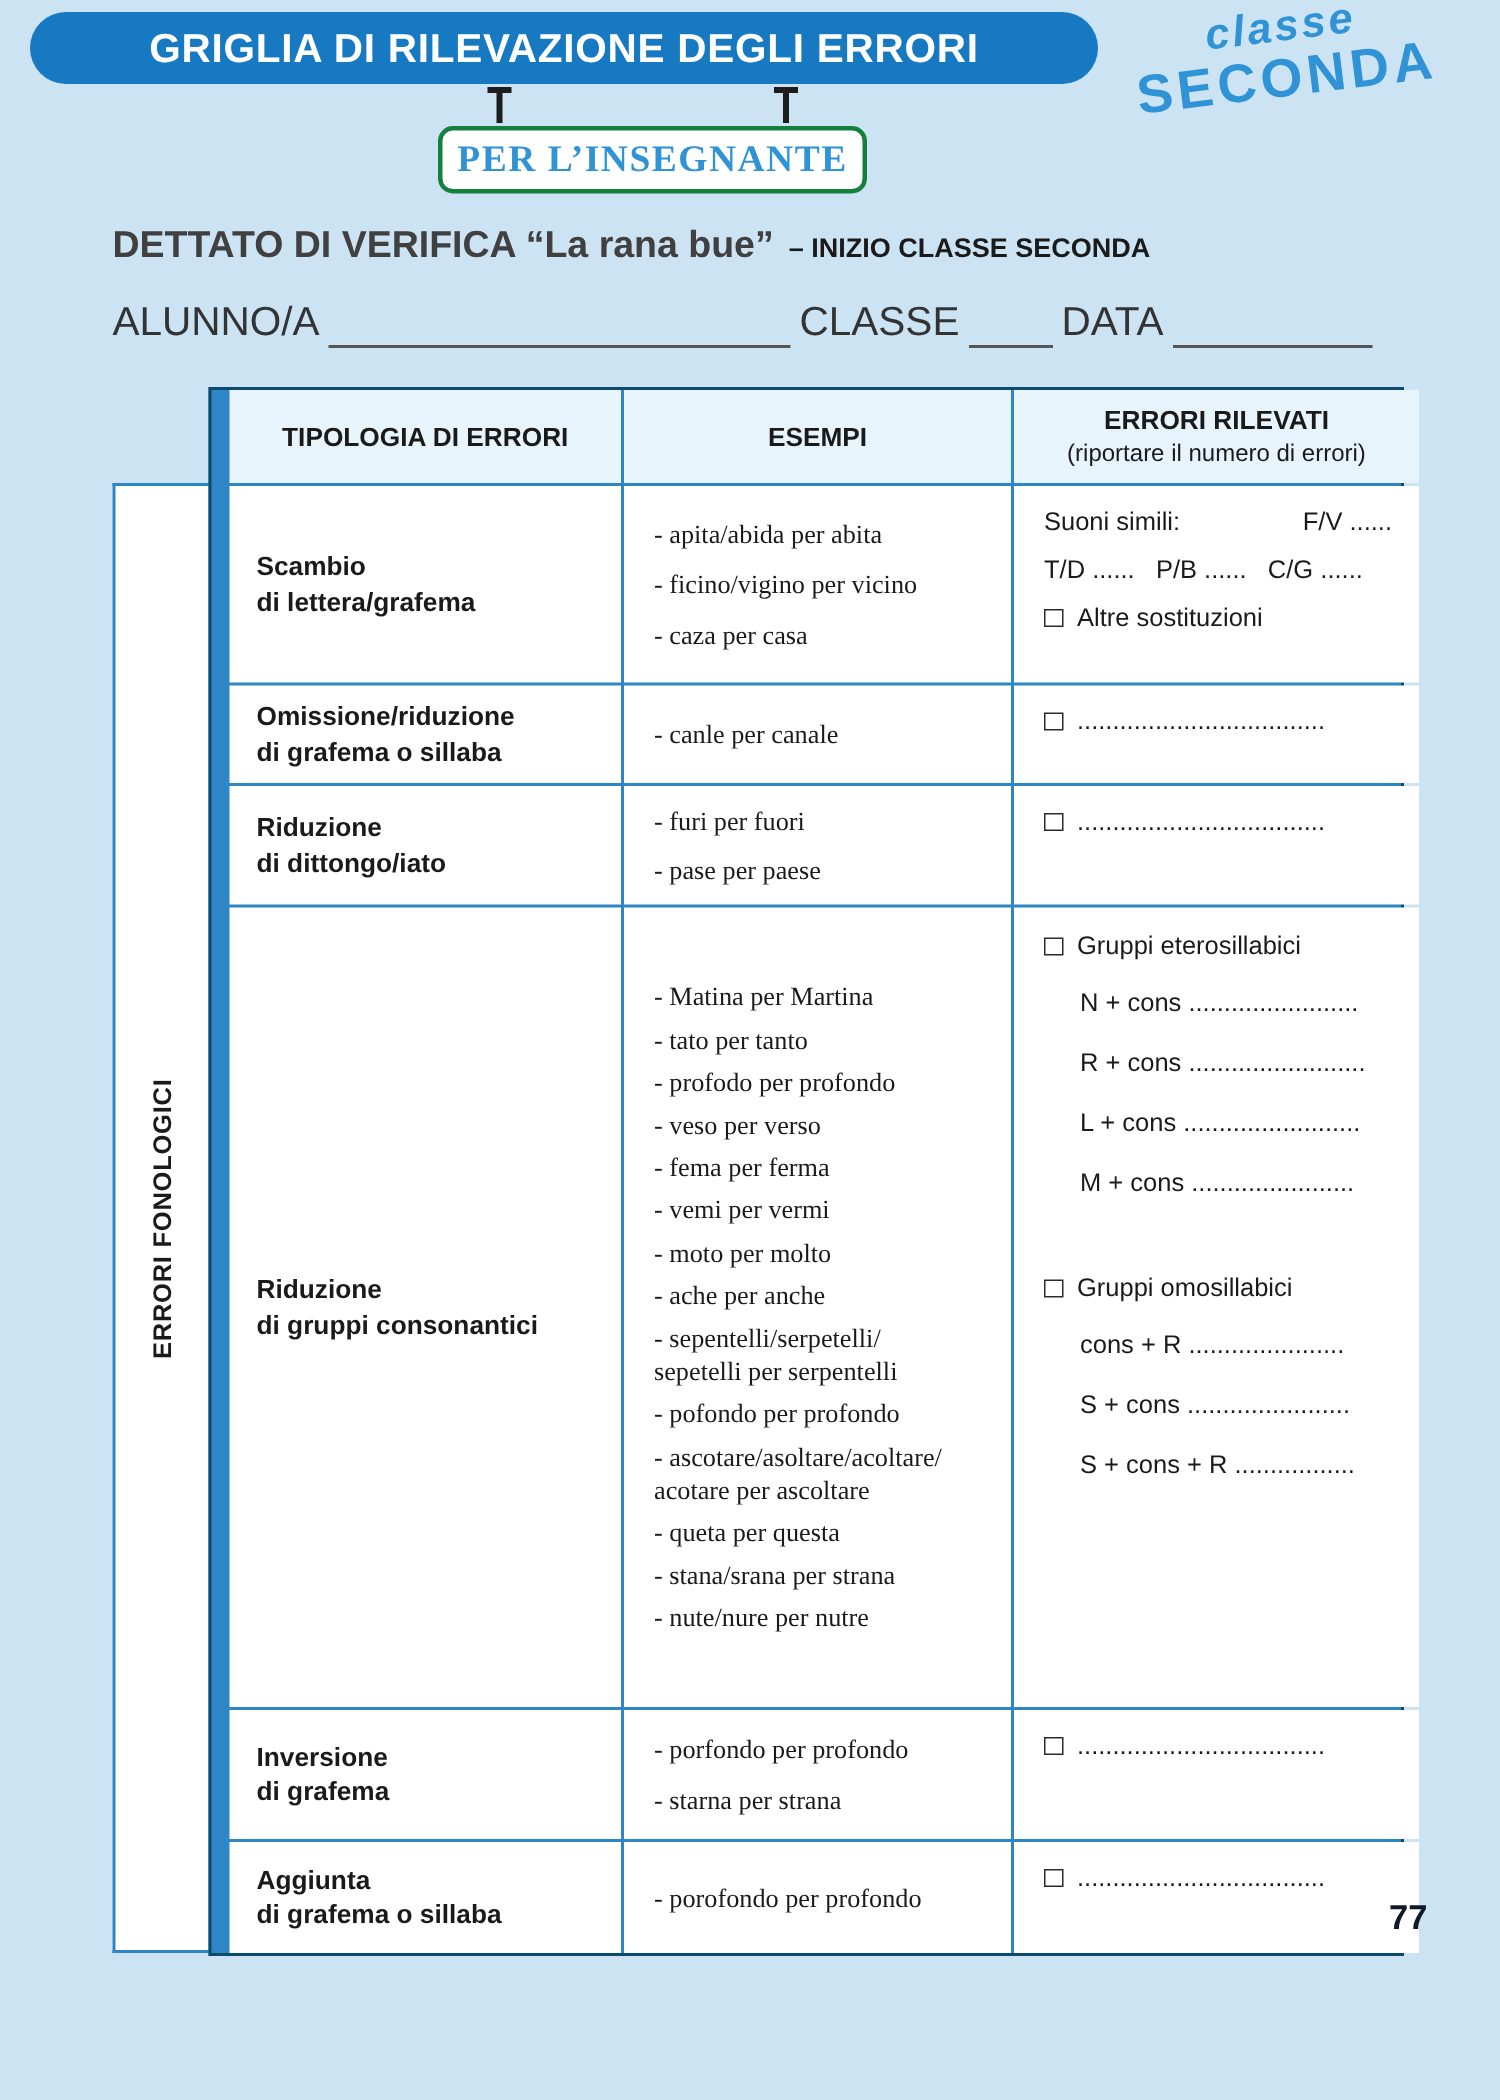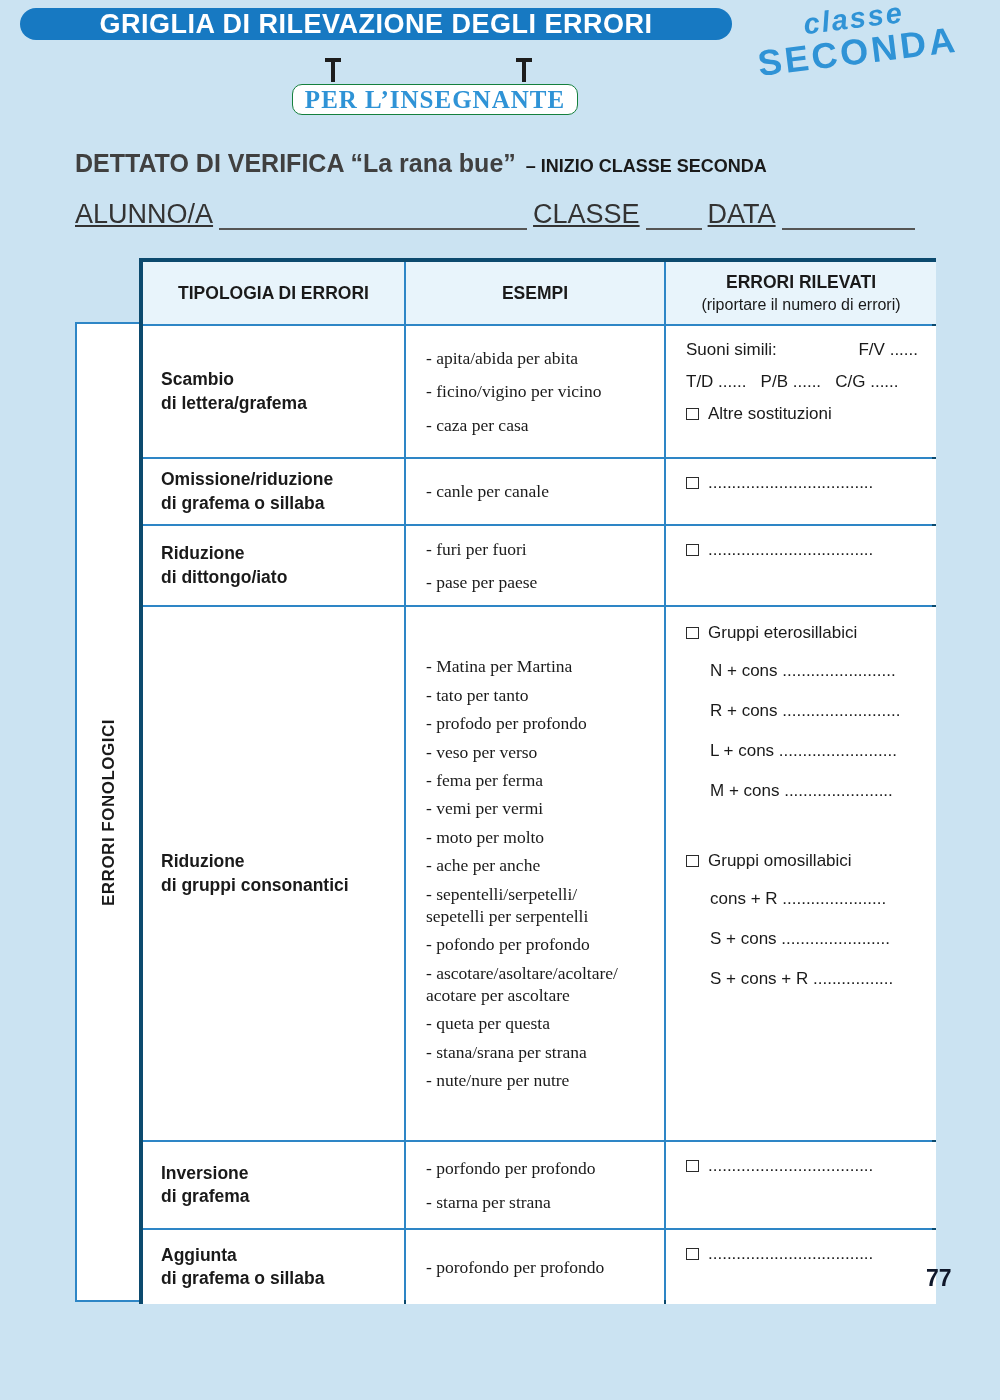--- a/index.html
+++ b/index.html
@@ -5,79 +5,80 @@
   * { margin:0; padding:0; box-sizing:border-box; }
   html,body { width:1000px; height:1400px; }
   body {
     position:relative;
     background:#cbe3f2;
     font-family:"Liberation Sans", sans-serif;
     color:#1a1a1a;
     overflow:hidden;
   }
   .banner {
-    position:absolute; left:20px; top:8px; width:712px; height:32px;
+    position:absolute; left:20px; top:8px; width:712px; height:48px;
     background:#1779c2; border-radius:24px;
     display:flex; align-items:center; justify-content:center;
   }
   .banner-title { color:#fff; font-weight:bold; font-size:27px; letter-spacing:0.5px; }
 
   .classe-block {
     position:absolute; right:26px; top:2px; width:236px;
     transform:rotate(-7deg); text-align:center; color:#2f93d6;
   }
   .classe-word { font-style:italic; font-weight:bold; font-size:29px; letter-spacing:2px; }
   .classe-name { font-weight:bold; font-size:36px; letter-spacing:3px; margin-top:-4px; }
 
   .connector { position:absolute; top:58px; width:16px; height:24px; }
   .connector::before { content:""; position:absolute; left:0; top:0; width:16px; height:4px; background:#1d1d1d; }
   .connector::after  { content:""; position:absolute; left:6px; top:0; width:4px; height:24px; background:#1d1d1d; }
   .connector.c1 { left:325px; } .connector.c2 { left:516px; }
 
   .audience-box {
-    position:absolute; left:292px; top:84px; width:286px; height:31px;
-    background:#fff; border:1px solid #15803d; border-radius:10px;
+    position:absolute; left:292px; top:84px; width:286px; height:45px;
+    background:#fff; border:3px solid #15803d; border-radius:10px;
     display:flex; align-items:center; justify-content:center;
   }
   .audience-label {
     font-family:"Liberation Serif", serif; font-weight:bold; font-size:25px;
     color:#2f93d6; letter-spacing:1px;
   }
 
   .title-row { position:absolute; left:75px; top:149px; white-space:nowrap; }
   .worksheet-title { color:#404040; font-weight:bold; font-size:25px; }
   .worksheet-subtitle { color:#1a1a1a; font-weight:bold; font-size:18px; margin-left:10px; }
 
   .fields-row {
     position:absolute; left:75px; top:196px; width:840px;
-    display:flex; font-size:27px; color:#333;text-decoration:underline;
+    display:flex; align-items:flex-end; font-size:27px; color:#333;
   }
   .fields-row span { line-height:36px; white-space:nowrap; }
   .fill { border-bottom:2px solid #555; height:34px; }
   .fill-alunno { width:308px; margin:0 6px; }
   .fill-classe { width:56px; margin:0 6px; }
   .fill-data { flex:1; margin-left:6px; }
 
   .table-wrap { position:absolute; left:75px; top:258px; width:861px; height:1046px; }
   .side-box {
     position:absolute; left:0; top:64px; width:66px; height:980px;
     background:#fff; border:2px solid #2e86c6; border-right:none;
     display:flex; align-items:center; justify-content:center;
   }
   .side-text {
     writing-mode:vertical-rl; transform:rotate(180deg);
     font-weight:bold; font-size:17px; letter-spacing:0.5px; color:#1a1a1a;
   }
   .main-table {
     position:absolute; left:64px; top:0; width:797px; height:1046px;
-    border:4px solid #0c4a6e; background:#2e86c6;
+    border:2px solid #0c4a6e; background:#2e86c6;
     display:grid;
     grid-template-columns:261px 258px 270px;
     grid-template-rows:62px 131px 65px 79px 533px 86px 74px;
     gap:2px;
+    padding-left:12px;
   }
   .cell { background:#fff; }
   .th {
     background:#e8f4fb; display:flex; flex-direction:column;
     align-items:center; justify-content:center; text-align:center;
     font-weight:bold; font-size:17.5px;
   }
   .th-sub { font-weight:normal; font-size:16px; margin-top:3px; }
 
   .cell-tip {

